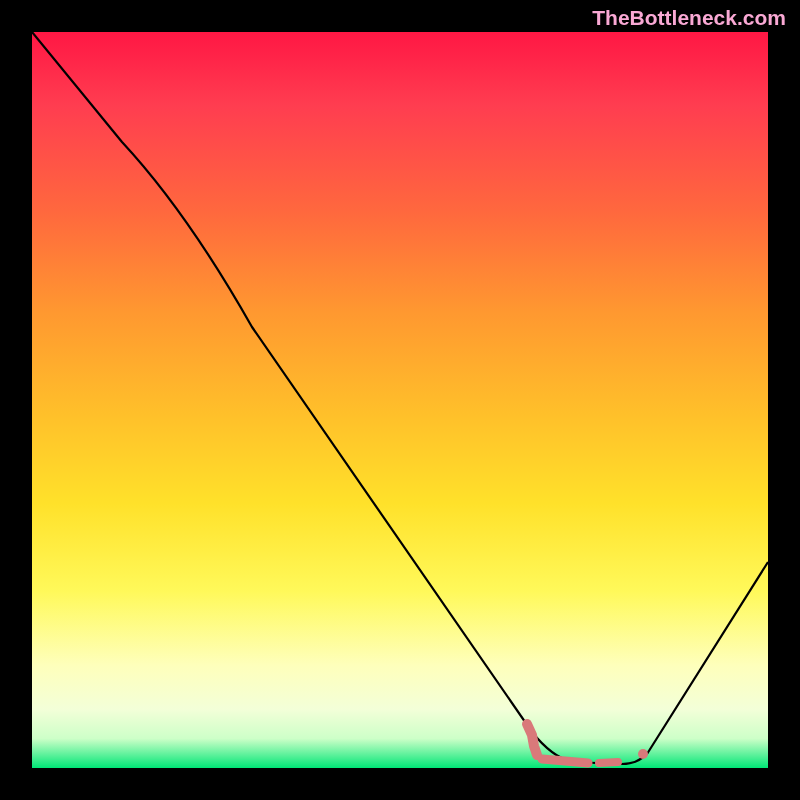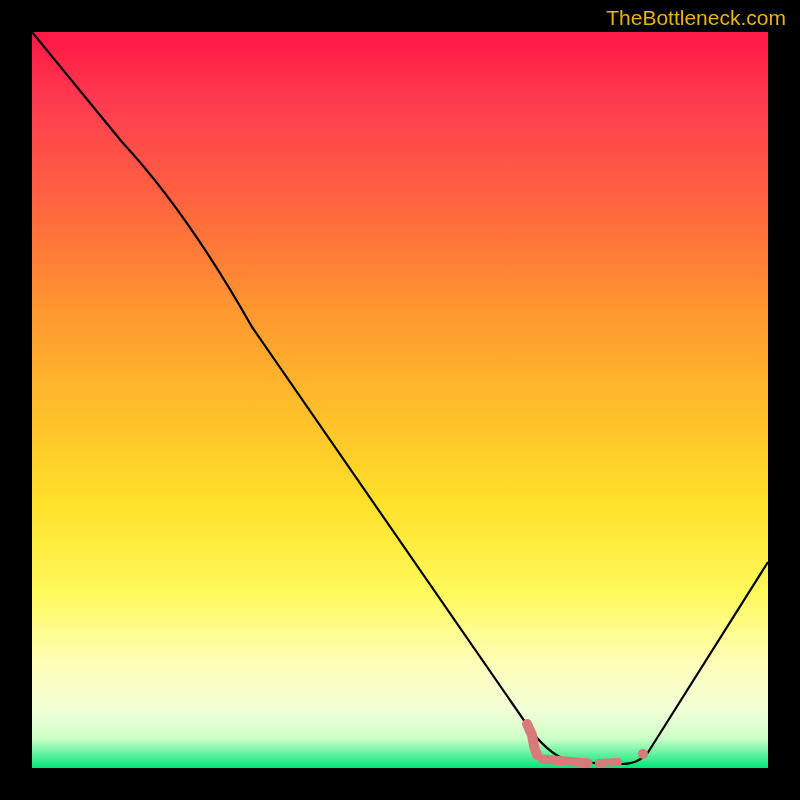--- a/index.html
+++ b/index.html
@@ -7,23 +7,23 @@
     width: 800px;
     height: 800px;
     background: #000;
     font-family: Arial, sans-serif;
     position: relative;
   }
   .watermark {
     position: absolute;
     top: 6px;
     right: 14px;
-    color: #eab308;
+    color: #f9a8d4;
     font-size: 21px;
-    font-weight: normal;
+    font-weight: bold;
     z-index: 10;
   }
   .plot-area {
     position: absolute;
     left: 32px;
     top: 32px;
     width: 736px;
     height: 736px;
     background: linear-gradient(to bottom,
       #ff1744 0%,

